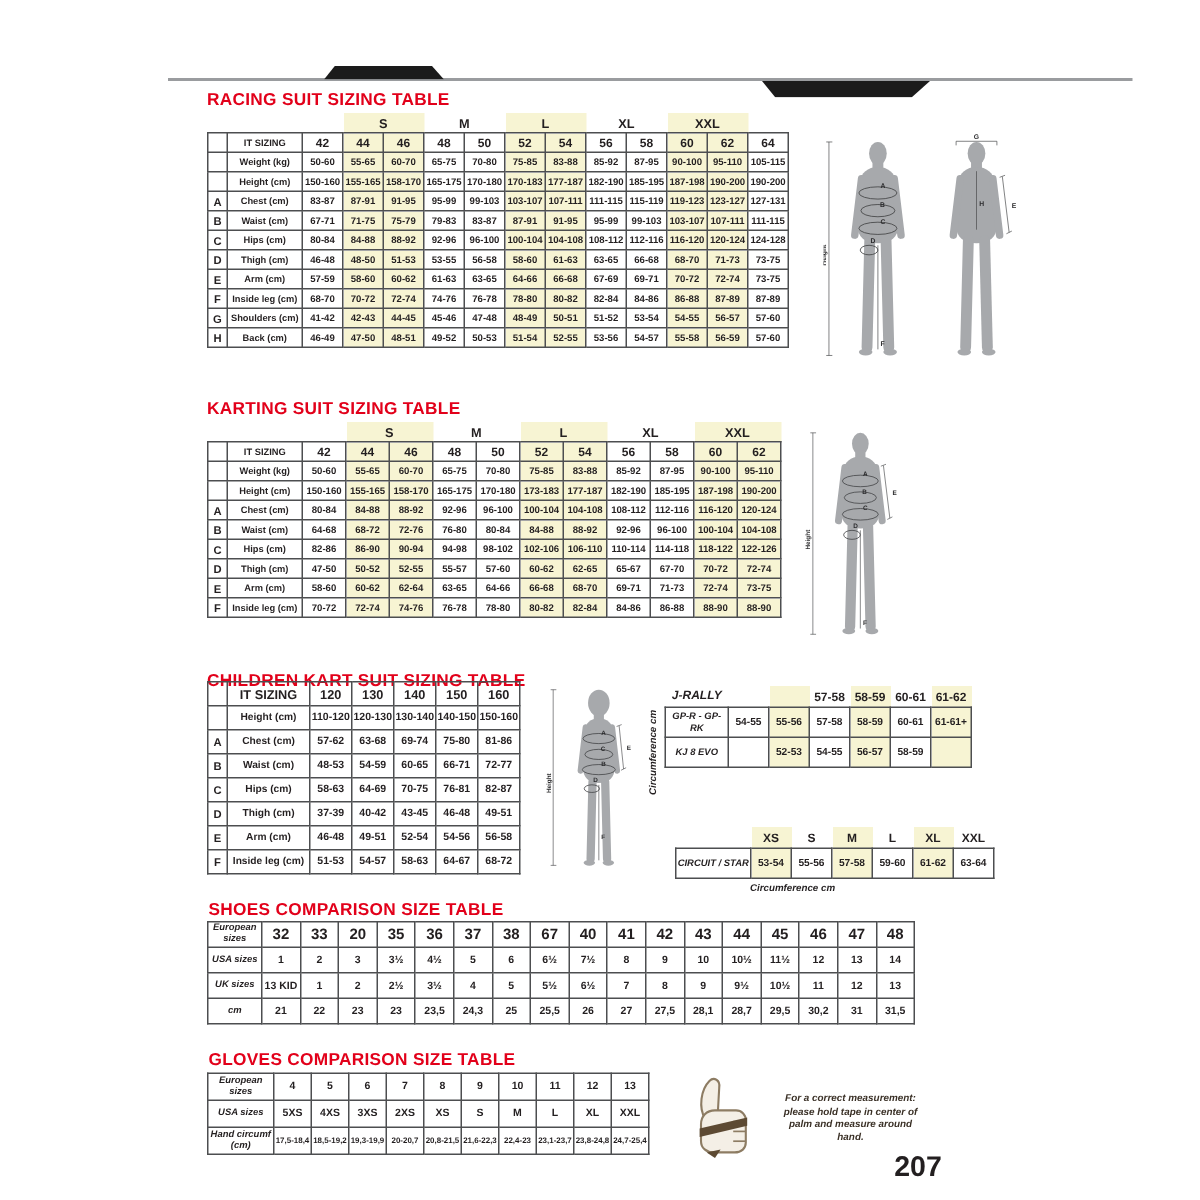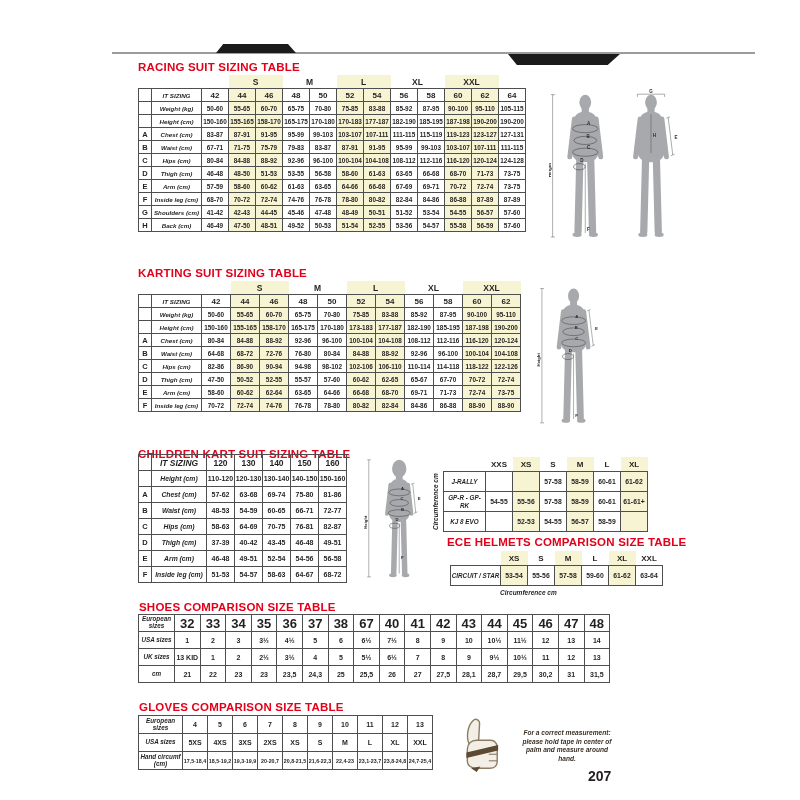--- a/index.html
+++ b/index.html
@@ -21,50 +21,50 @@
         clip-path:polygon(0 0,100% 0,89% 100%,8% 100%);}
   .sec-title{position:absolute;font-size:11.5px;font-weight:bold;color:var(--red);letter-spacing:.2px;white-space:nowrap;}
   .tbl{position:absolute;}
   table{border-collapse:collapse;table-layout:fixed;color:var(--ink);}
   td{text-align:center;vertical-align:middle;padding:0;overflow:hidden;white-space:nowrap;}
   .hl{background:var(--yellow);}
   
   .suit .gv,.suit .gc{border:none;font-weight:bold;font-size:8.5px;height:13px;}
   .suit .hd,.suit .lc,.suit .lab,.suit .vc{border:1px solid var(--line);}
   .suit .hd{font-weight:bold;font-size:8px;}
-  .suit .lab{font-weight:bold;font-style:italic;font-size:6.2px;}
+  .suit .lab{font-weight:bold;font-size:6.2px;}
   .suit .lc{font-weight:bold;font-size:7.5px;}
   .suit .vc{font-weight:bold;font-size:6.4px;}
   .t-racing tr,.t-karting tr{height:13px;}
   .t-children tr{height:16px;}
   .t-children .lab{font-size:6.8px;}
   .t-children .vc{font-size:7px;}
   .t-children .hd{font-size:8.5px;}
   
   .helm td{border:1px solid var(--line);font-weight:bold;}
   .helm tr:first-child td{border:none;font-size:8px;height:14px;}
   .helm .lab{font-style:italic;font-size:6.3px;white-space:normal;line-height:1.15;}
   .helm .vc{font-size:6.8px;}
   .t-fia tr,.t-ece tr{height:20px;}
   .t-fia tr:first-child,.t-ece tr:first-child{height:14px;}
   
   .grid td{border:1px solid var(--line);font-weight:bold;}
   .grid .lab{font-style:italic;font-size:6.3px;white-space:normal;line-height:1.1;}
   .grid .vc{font-size:7px;}
   .t-shoes tr{height:17px;}
-  .t-shoes tr:first-child .vc{font-size:13px;margin-top:20px;}
+  .t-shoes tr:first-child .vc{font-size:10px;margin-top:20px;}
   .t-gloves tr{height:18px;}
   .t-gloves tr:last-child .vc{font-size:5.3px;}
   .vlabel{position:absolute;writing-mode:vertical-rl;transform:rotate(180deg);
         font-style:italic;font-weight:bold;font-size:6.5px;color:var(--ink);}
   .caption{position:absolute;font-style:italic;font-weight:bold;font-size:6.5px;color:var(--ink);}
   .note{position:absolute;left:518px;top:729px;width:98px;text-align:center;
         font-size:6.6px;font-weight:bold;font-style:italic;line-height:1.3;color:#3a3026;}
-  .pagenum{position:absolute;left:588px;top:768px;width:48px;text-align:left;
-        font-size:14px;font-weight:bold;color:var(--ink);}
+  .pagenum{position:absolute;left:588px;top:768px;width:48px;text-align:center;
+        font-size:19px;font-weight:bold;color:var(--ink);}
   .figsvg{position:absolute;}
   .figsvg .sil{fill:var(--fig);}
   .figsvg .sils{stroke:var(--fig);stroke-linecap:round;}
   .figsvg .meas{fill:none;stroke:#47484a;stroke-width:1.3;}
   .figsvg .mline{stroke:#47484a;stroke-width:1;}
   .figsvg text{font-family:"Liberation Sans",sans-serif;font-weight:bold;fill:#2b2b2d;font-size:10px;}
   .figsvg .htxt{font-size:10px;}
 </style>
 </head>
 <body>
@@ -661,29 +661,20 @@
           <col style="width:42px">
           <col style="width:27px">
           <col style="width:27px">
           <col style="width:27px">
           <col style="width:27px">
           <col style="width:27px">
           <col style="width:27px">
         </colgroup>
         <tbody>
           <tr>
-            <td></td>
-            <td class="">XXS</td>
-            <td class="hl">XS</td>
-            <td class="">S</td>
-            <td class="hl">M</td>
-            <td class="">L</td>
-            <td class="hl">XL</td>
-          </tr>
-          <tr>
             <td class="lab">J-RALLY</td>
             <td class="vc"></td>
             <td class="vc hl"></td>
             <td class="vc">57-58</td>
             <td class="vc hl">58-59</td>
             <td class="vc">60-61</td>
             <td class="vc hl">61-62</td>
           </tr>
           <tr>
             <td class="lab">GP-R - GP-RK</td>
@@ -700,21 +691,20 @@
             <td class="vc hl">52-53</td>
             <td class="vc">54-55</td>
             <td class="vc hl">56-57</td>
             <td class="vc">58-59</td>
             <td class="vc hl"></td>
           </tr>
         </tbody>
       </table>
     </div>
 
-  <div class="sec-title" style="left:447px;top:536px">ECE HELMETS COMPARISON SIZE TABLE</div>
   <div class="tbl" style="left:450px;top:551px">
       <table class="helm t-ece" style="width:212px">
         <colgroup>
           <col style="width:50px">
           <col style="width:27px">
           <col style="width:27px">
           <col style="width:27px">
           <col style="width:27px">
           <col style="width:27px">
           <col style="width:27px">
@@ -764,21 +754,21 @@
           <col style="width:25.6px">
           <col style="width:25.6px">
           <col style="width:25.6px">
           <col style="width:25.6px">
         </colgroup>
         <tbody>
           <tr>
             <td class="lab">European sizes</td>
             <td class="vc">32</td>
             <td class="vc">33</td>
-            <td class="vc">34</td>
+            <td class="vc">20</td>
             <td class="vc">35</td>
             <td class="vc">36</td>
             <td class="vc">37</td>
             <td class="vc">38</td>
             <td class="vc">67</td>
             <td class="vc">40</td>
             <td class="vc">41</td>
             <td class="vc">42</td>
             <td class="vc">43</td>
             <td class="vc">44</td>

